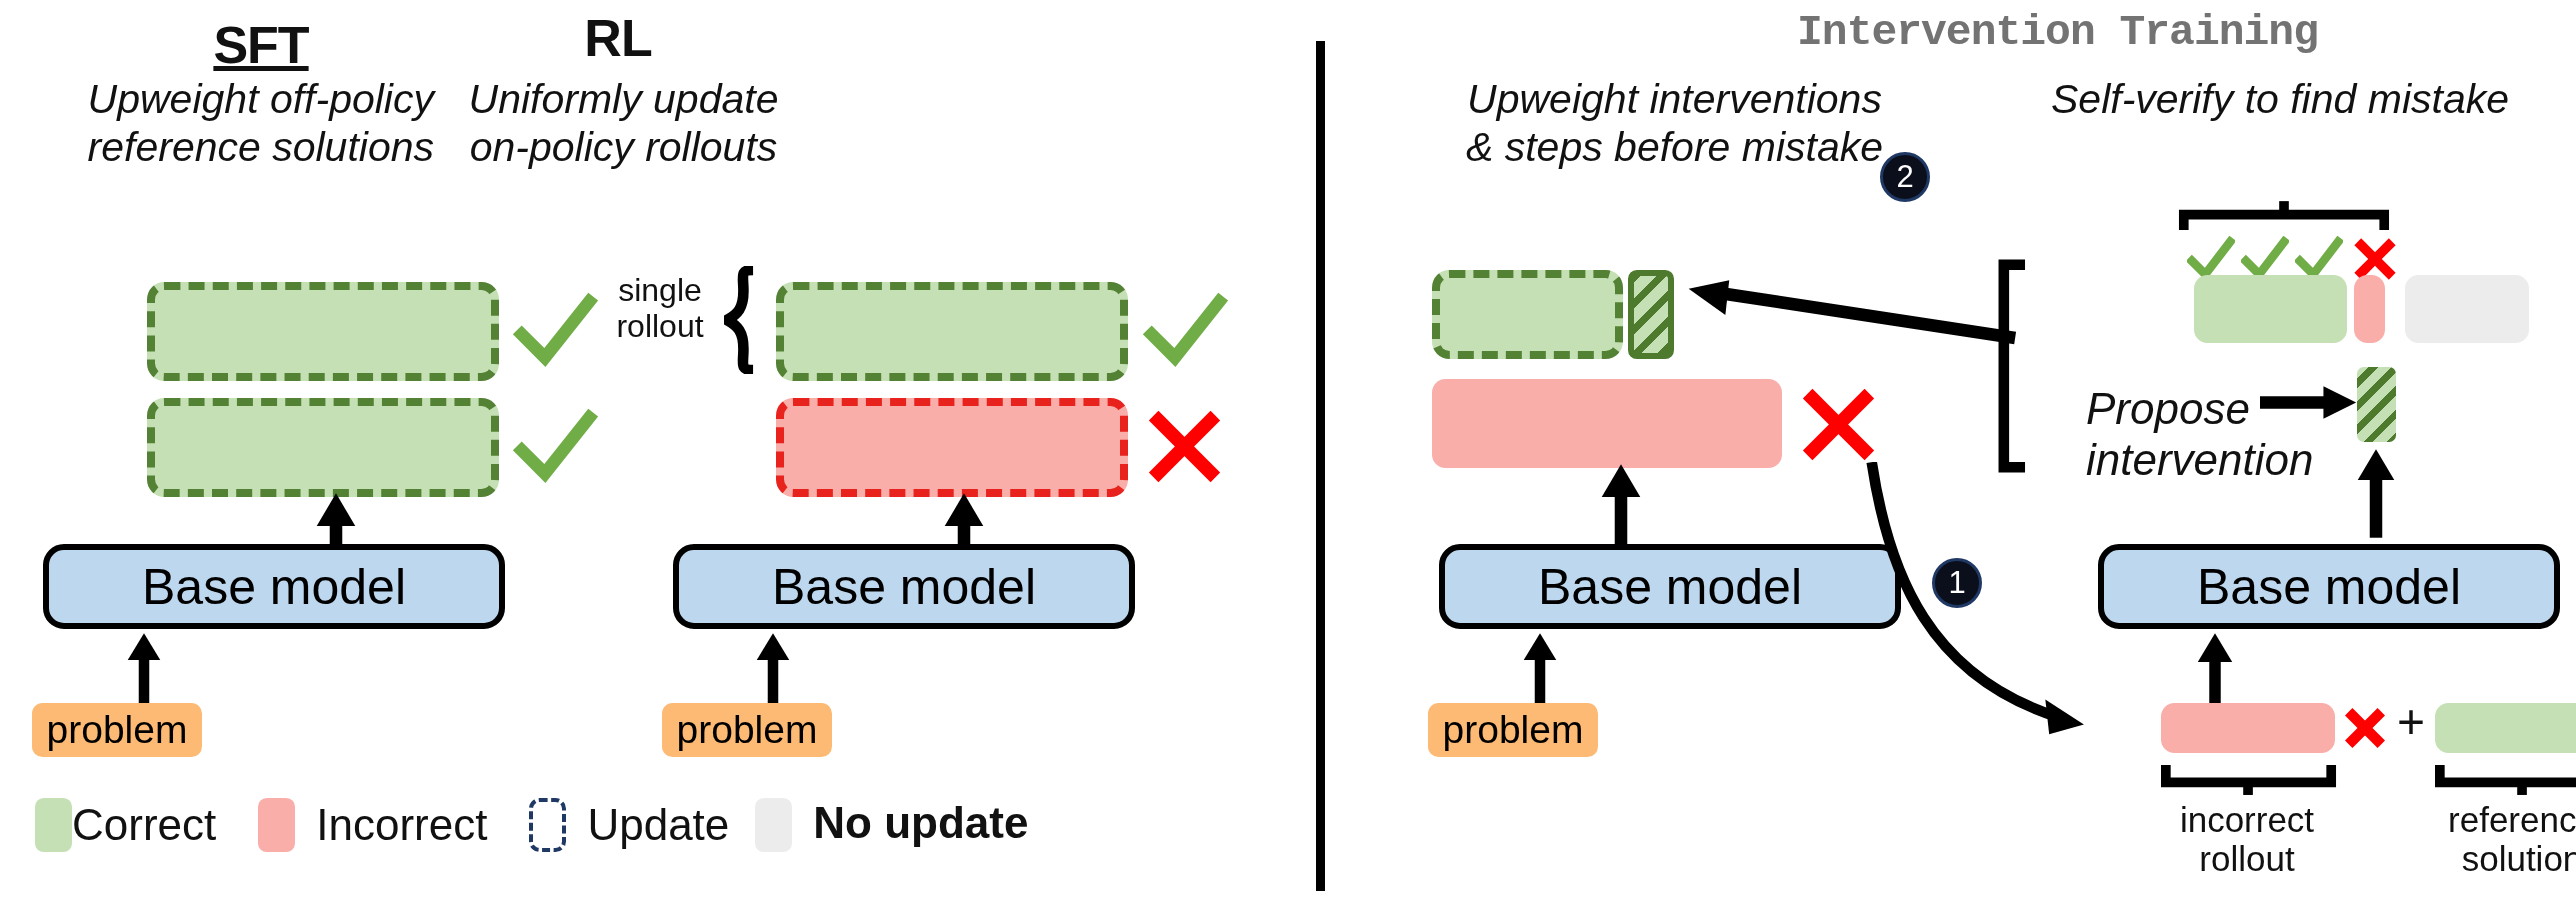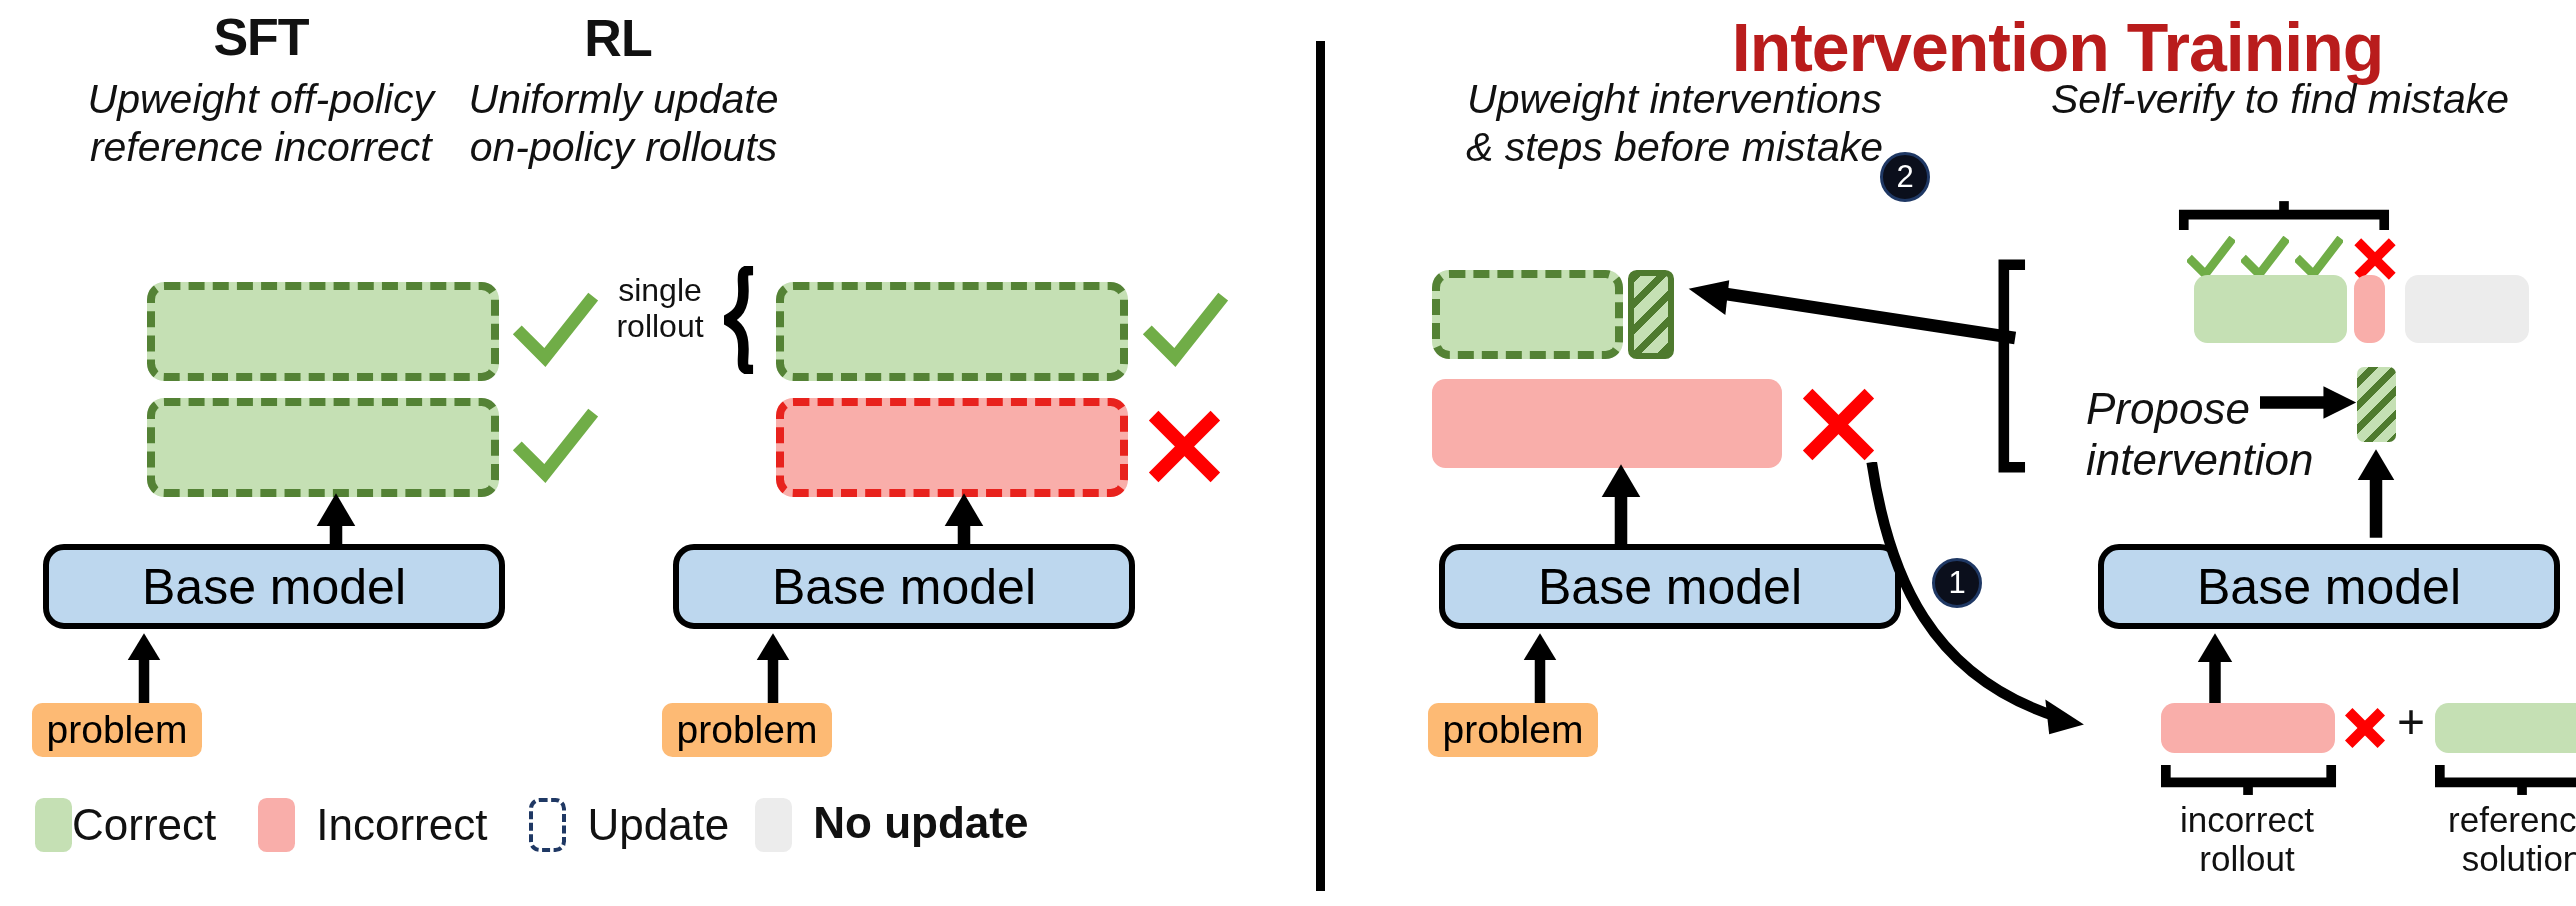--- a/index.html
+++ b/index.html
@@ -6,21 +6,21 @@
   body{font-family:"Liberation Sans", sans-serif;}
   #canvas{position:relative;width:2576px;height:907px;background:#fff;overflow:hidden;}
 
   .abs{position:absolute;}
 
   
   .panel-title{
     font-weight:bold;font-size:52px;color:#111;text-align:center;
     letter-spacing:-1px;white-space:nowrap;
   }
-  .panel-title.green{color:#b91c1c;font-size:68px;}
+  .panel-title.green{color:#737373;font-size:43px;font-family:Liberation Mono, monospace;}
   .subtitle{
     font-style:italic;font-size:41px;color:#111;text-align:center;
     line-height:1.18;white-space:nowrap;
   }
   .small-label{
     font-size:32px;color:#111;text-align:center;line-height:1.12;white-space:nowrap;
   }
   .italic-label{
     font-style:italic;font-size:44px;color:#111;line-height:1.15;white-space:nowrap;
   }
@@ -79,25 +79,25 @@
     background:#0b0f1c;border:3.9px solid #1f3864;box-sizing:border-box;
     color:#fff;font-size:31px;display:flex;align-items:center;justify-content:center;
     font-family:"Liberation Sans", sans-serif;
   }
 </style>
 </head>
 <body>
 
 <div id="canvas">
 
-  <div class="abs panel-title" style="left:58px;top:7px;width:406px;">SFT</div>
+  <div class="abs panel-title" style="left:58px;top:15px;width:406px;text-decoration:underline;">SFT</div>
 
   <div class="abs subtitle" style="left:19.3px;top:75px;width:483px;">
     <div>Upweight off-policy</div>
-    <div>reference incorrect</div>
+    <div>reference solutions</div>
   </div>
 
   <div class="abs dash-green" style="left:147px;top:282px;width:352px;height:99px;background:#c5e0b4;"></div>
   <svg class="abs mark" style="left:512px;top:288px;" width="87" height="83" viewBox="0 0 90 86">
      <polyline points="10,48 34,72 80,14" fill="none" stroke="#70ad47" stroke-width="13" stroke-linecap="square" stroke-linejoin="miter"></polyline>
   </svg>
 
   <div class="abs dash-green" style="left:147px;top:398px;width:352px;height:99px;background:#c5e0b4;"></div>
   <svg class="abs mark" style="left:512px;top:404px;" width="87" height="83" viewBox="0 0 90 86">
      <polyline points="10,48 34,72 80,14" fill="none" stroke="#70ad47" stroke-width="13" stroke-linecap="square" stroke-linejoin="miter"></polyline>

